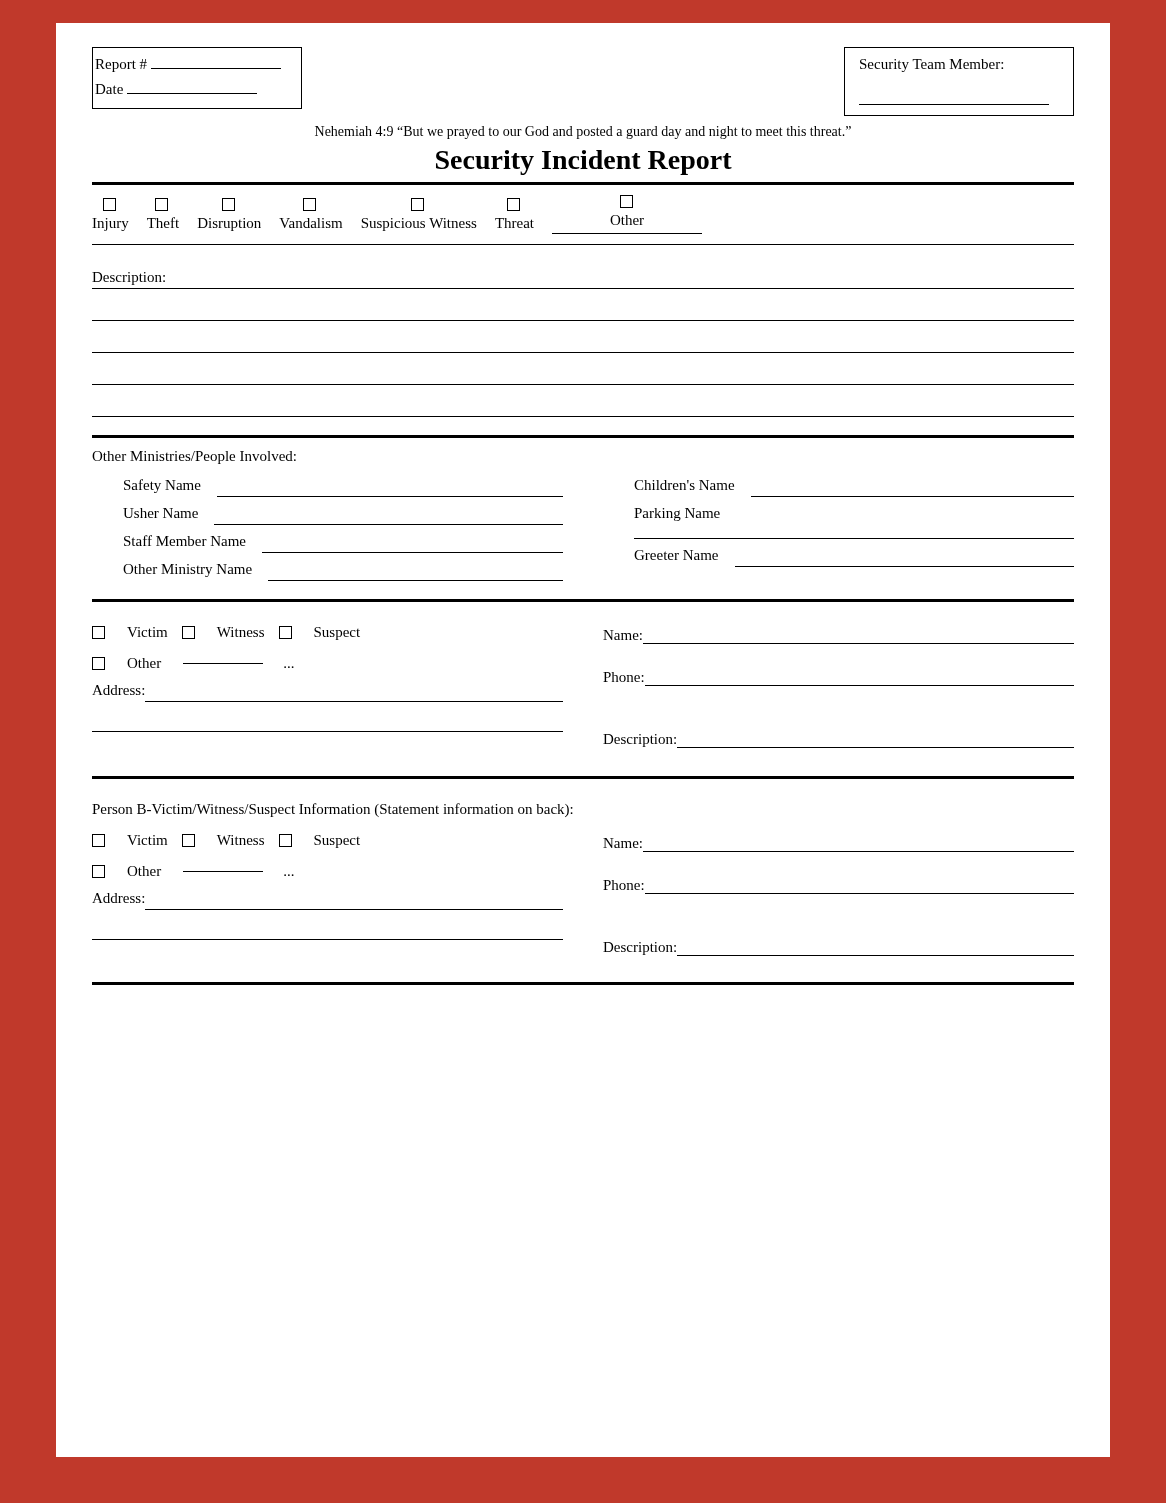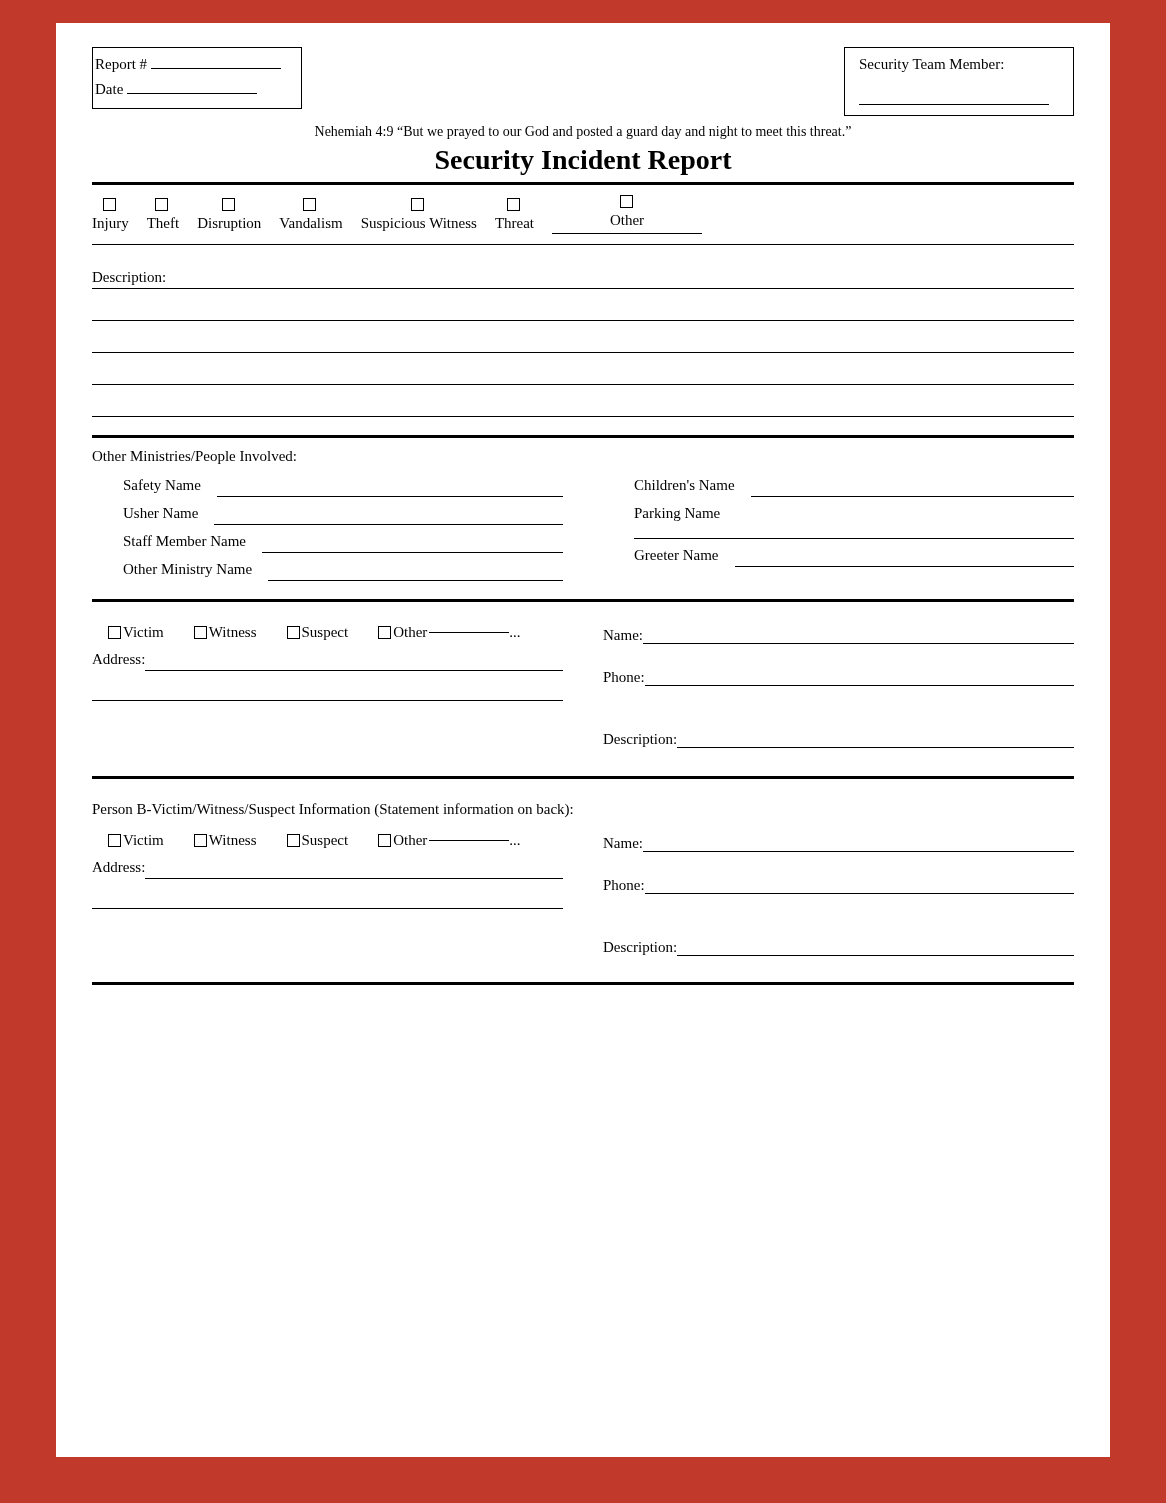--- a/index.html
+++ b/index.html
@@ -168,22 +168,21 @@
     .victim-row {
       display: flex;
       align-items: center;
       gap: 14px;
       margin-bottom: 10px;
       flex-wrap: wrap;
     }
     .victim-item {
       display: flex;
       align-items: center;
-      gap: 0;
-      margin-left: 16px;
+      gap: 20px;
     }
     .addr-row {
       display: flex;
       align-items: flex-start;
       margin-bottom: 10px;
     }
     .addr-label {
       white-space: nowrap;
       flex-shrink: 0;
     }

